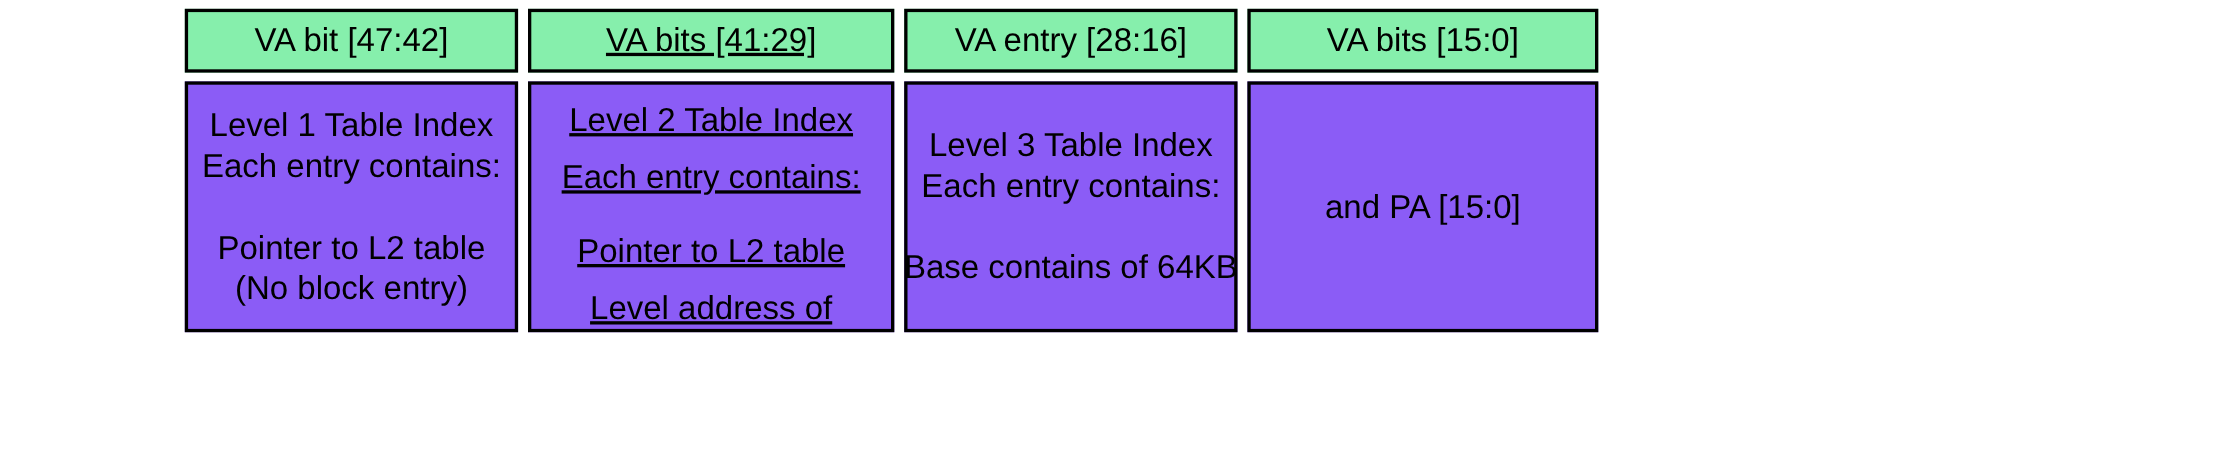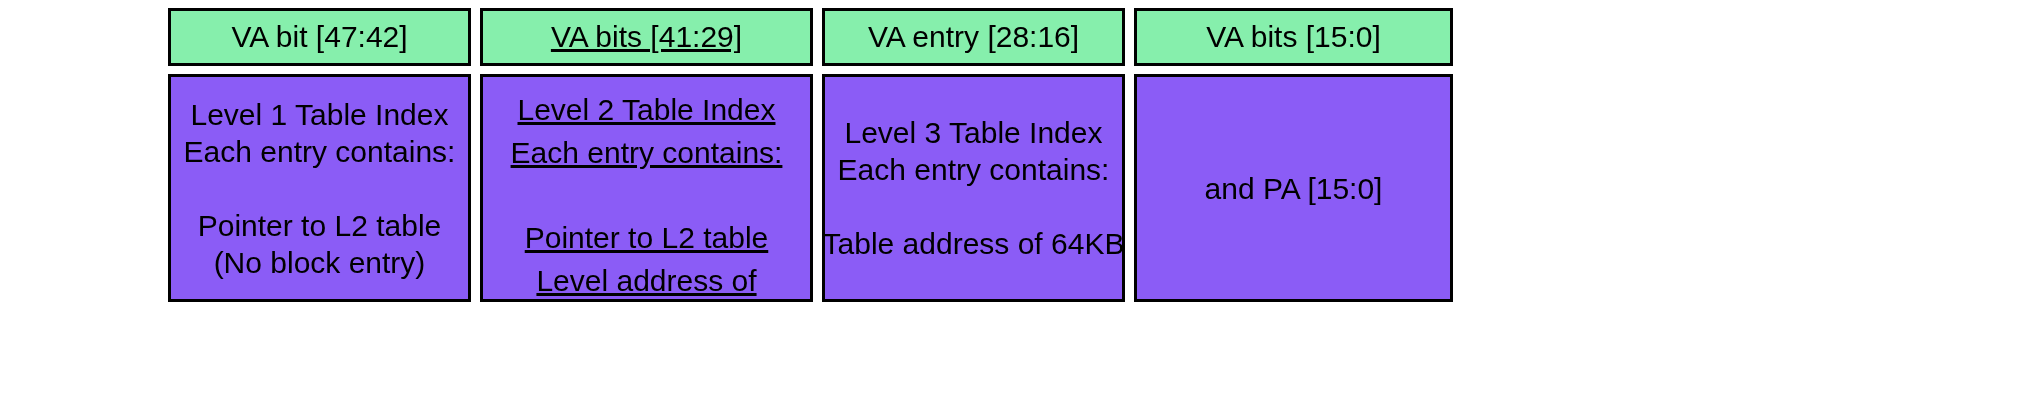--- a/index.html
+++ b/index.html
@@ -58,22 +58,23 @@
     background: #8b5cf6;
     height: 228px;
     box-sizing: border-box;
     display: flex;
     flex-direction: column;
     justify-content: center;
     align-items: center;
   }
 
   .body-cell.align-top {
-    justify-content: space-between;
+    justify-content: flex-start;
     padding-top: 14px;
+    gap: 15px;
   }
 
   .cell-line {
     font-size: 30px;
     line-height: 37px;
     white-space: nowrap;
     text-align: center;
   }
 
   .cell-line.spacer {
@@ -116,21 +117,21 @@
         </div>
       </div>
       <div class="column col-2">
         <div class="header-cell">
           <span class="header-label">VA entry [28:16]</span>
         </div>
         <div class="body-cell">
           <div class="cell-line">Level 3 Table Index</div>
           <div class="cell-line">Each entry contains:</div>
           <div class="cell-line spacer"></div>
-          <div class="cell-line">Table address of 64KB</div>
+          <div class="cell-line">Base contains of 64KB</div>
         </div>
       </div>
       <div class="column col-3">
         <div class="header-cell">
           <span class="header-label">VA bits [15:0]</span>
         </div>
         <div class="body-cell">
           <div class="cell-line">and PA [15:0]</div>
         </div>
       </div>

